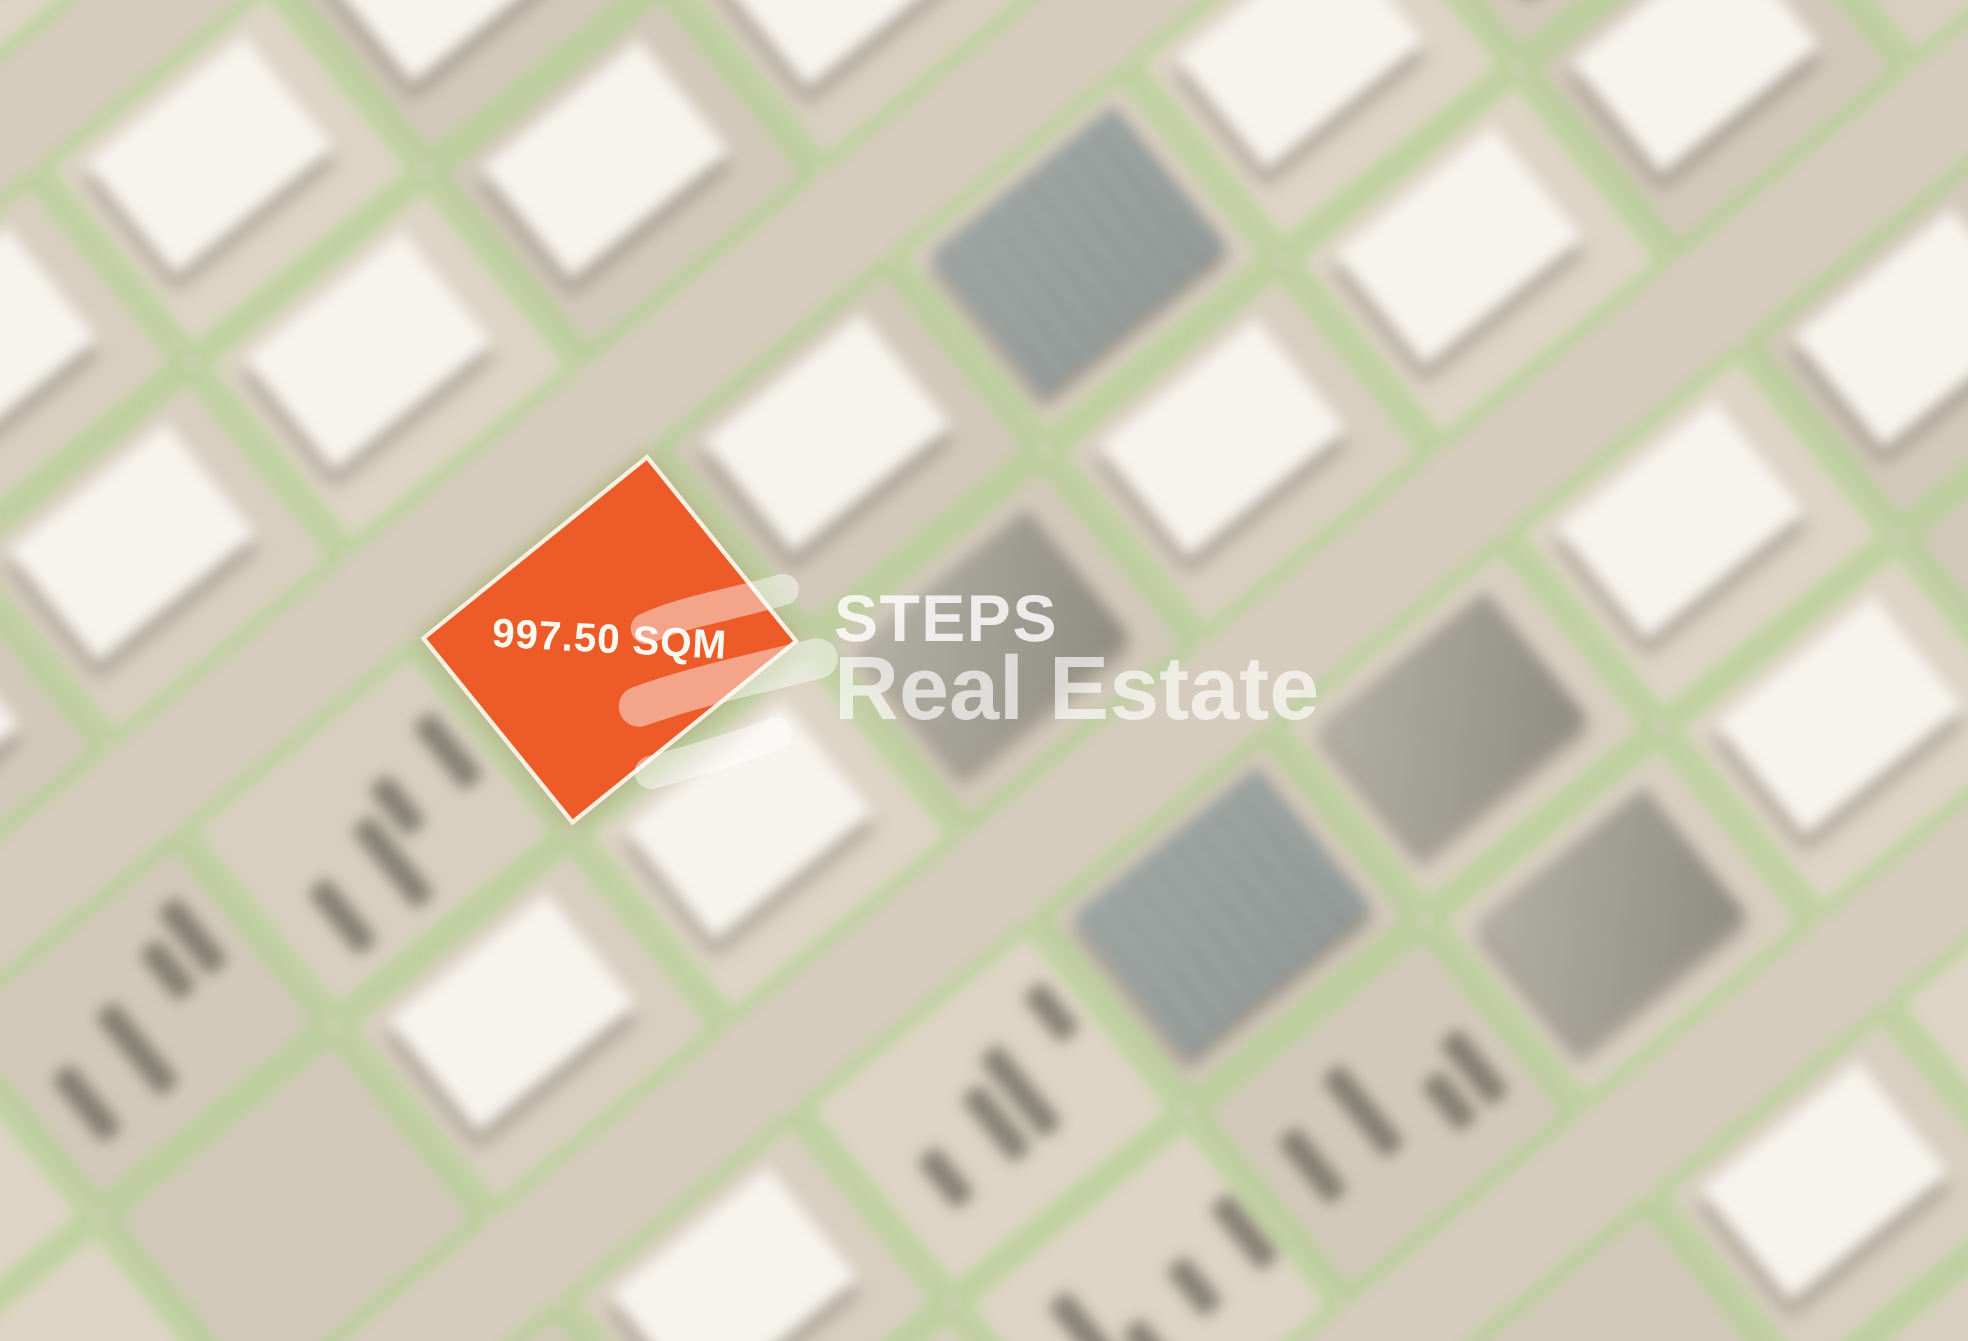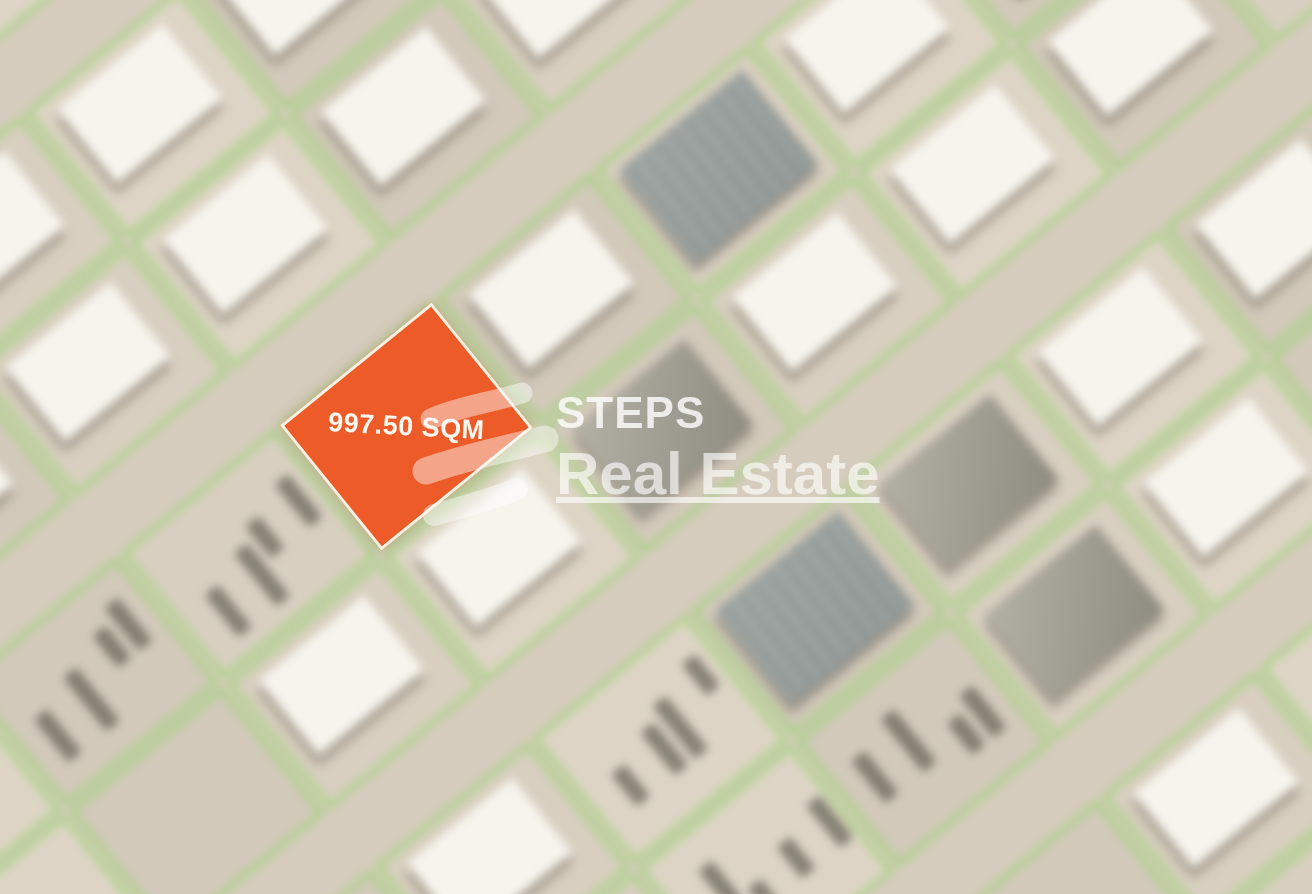--- a/index.html
+++ b/index.html
@@ -64,21 +64,21 @@
   .hplot .lbl{
     transform:rotate(42deg);
     font-size:27px;font-weight:bold;
     color:var(--lblcolor,#FBF8F0);
     letter-spacing:.5px;
     white-space:nowrap;
   }
   .swoosh{position:absolute;left:405px;top:363px;z-index:6;}
   .wm{position:absolute;z-index:7;white-space:nowrap;font-weight:bold;}
   .wm1{left:556px;top:391px;font-size:44px;line-height:1;color:rgba(255,255,255,.80);letter-spacing:1px;}
-  .wm2{left:556px;top:444px;font-size:60px;line-height:1;color:rgba(255,255,255,.64);text-decoration:underline;}
+  .wm2{left:556px;top:429px;font-size:60px;line-height:1;color:rgba(255,255,255,.64);}
   .wm3{left:557px;top:500px;font-size:15px;line-height:1;font-weight:600;
        color:rgba(255,255,255,.62);letter-spacing:6px;word-spacing:10px;}
 </style>
 </head>
 <body>
 
 <div class="stage">
 
   <div class="map-layer">
     <div class="grid-rot" id="grid-layer">

